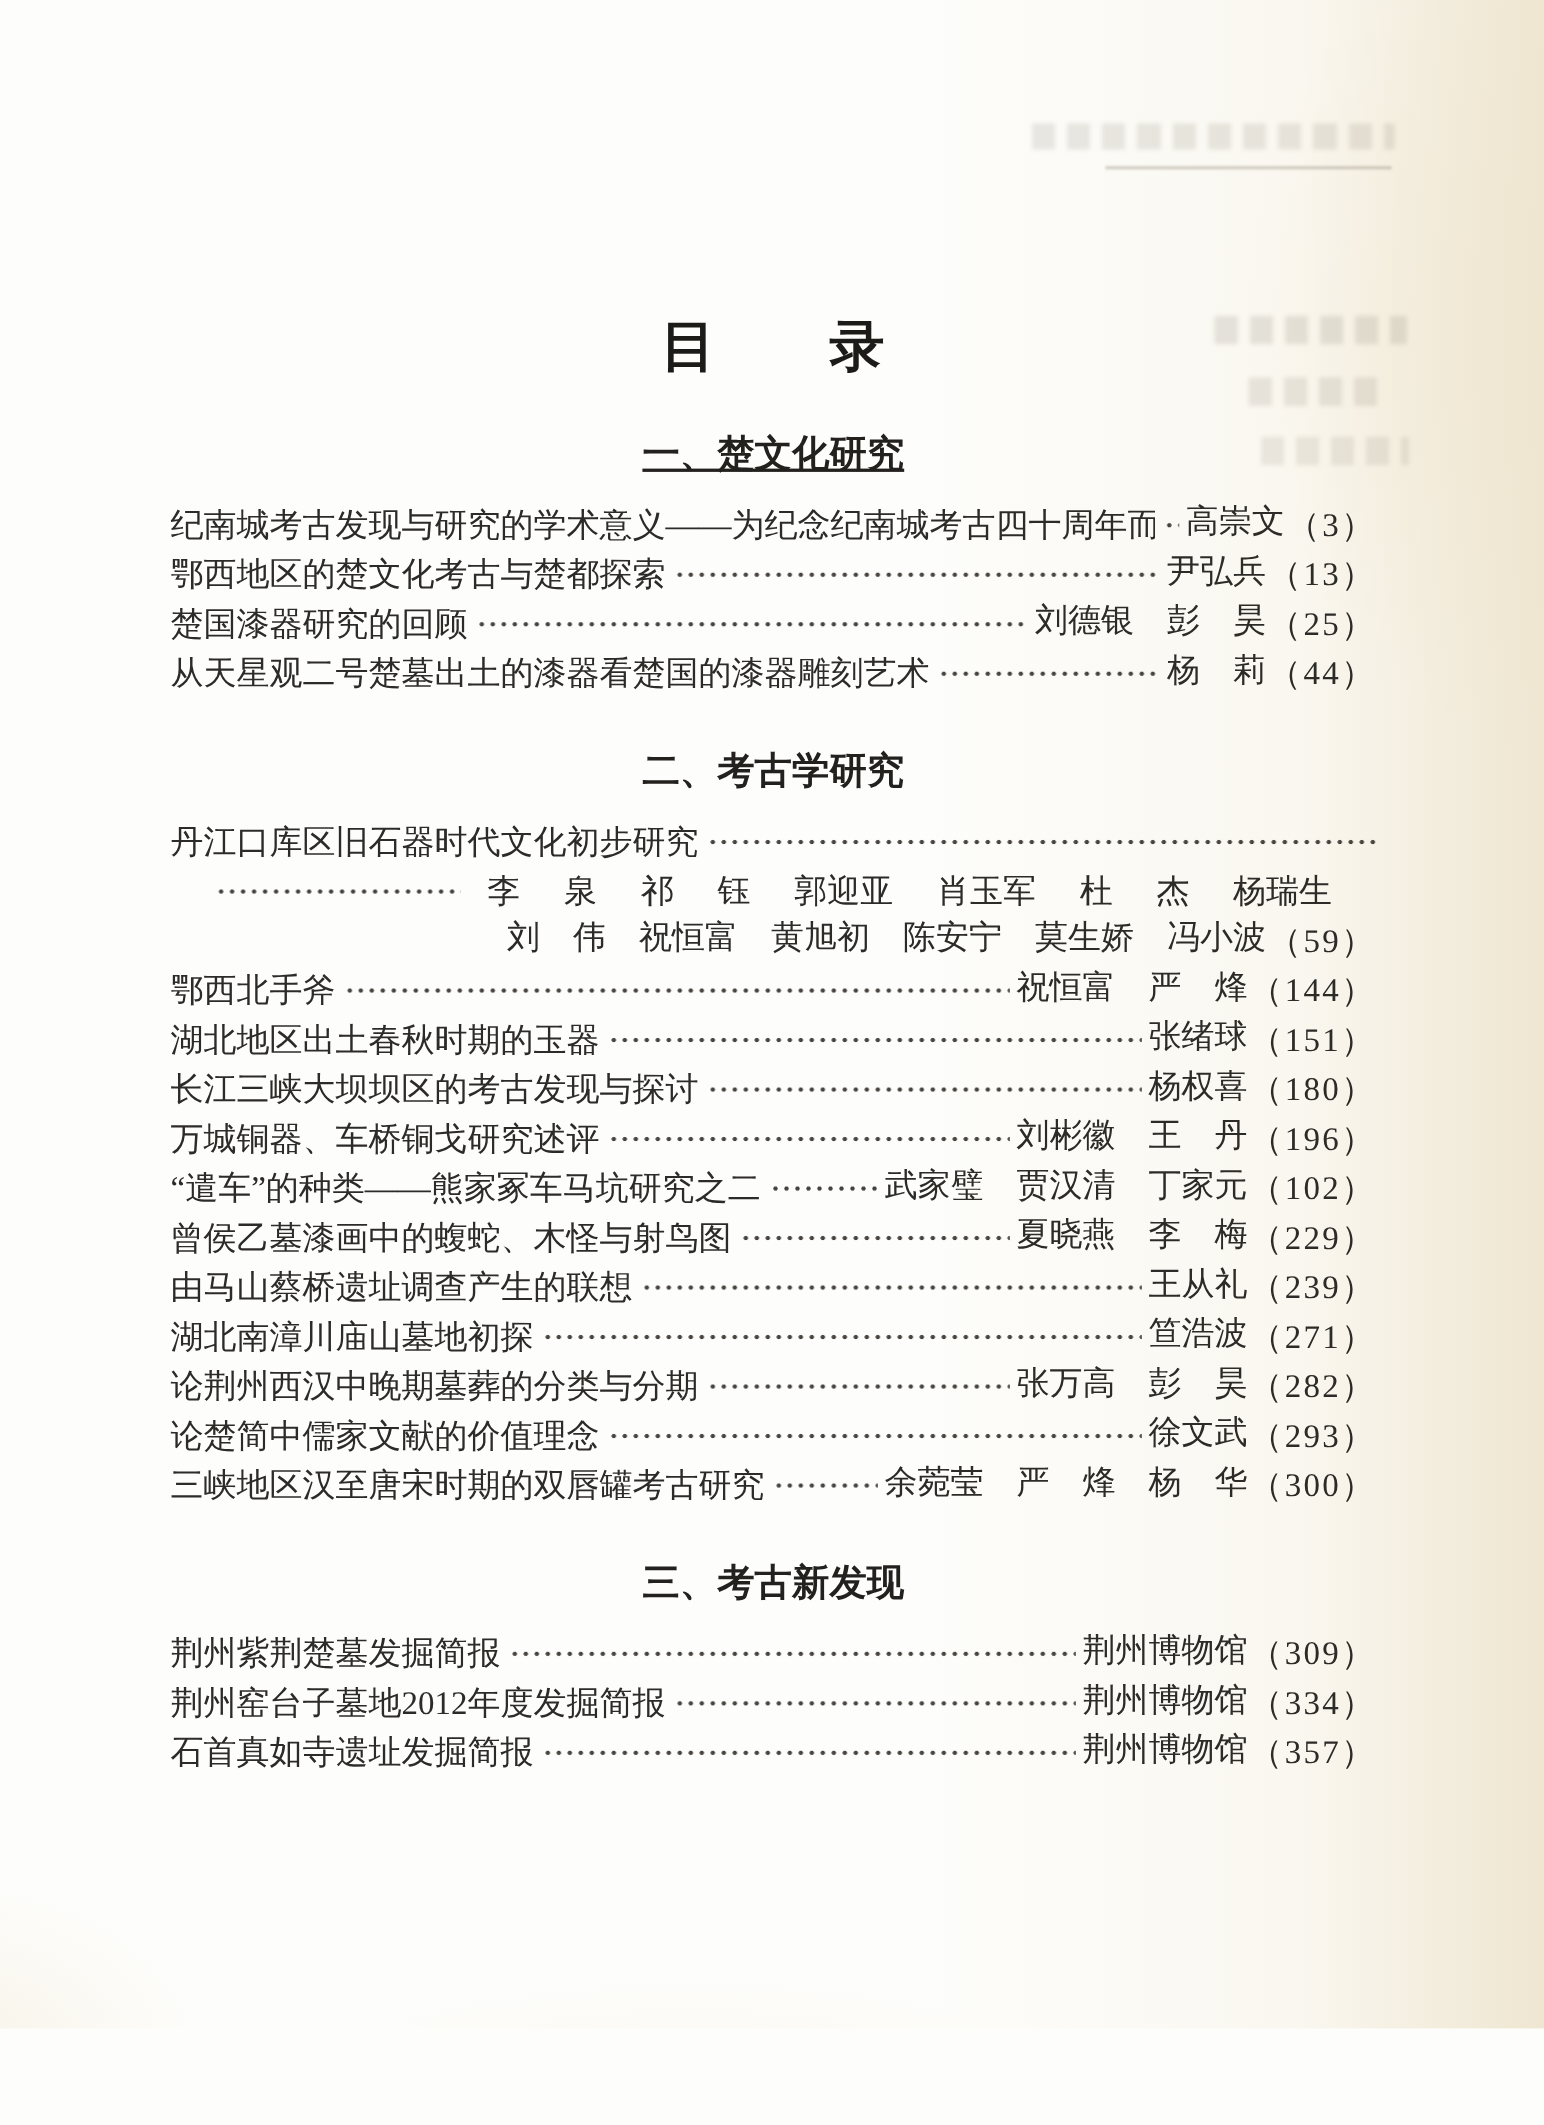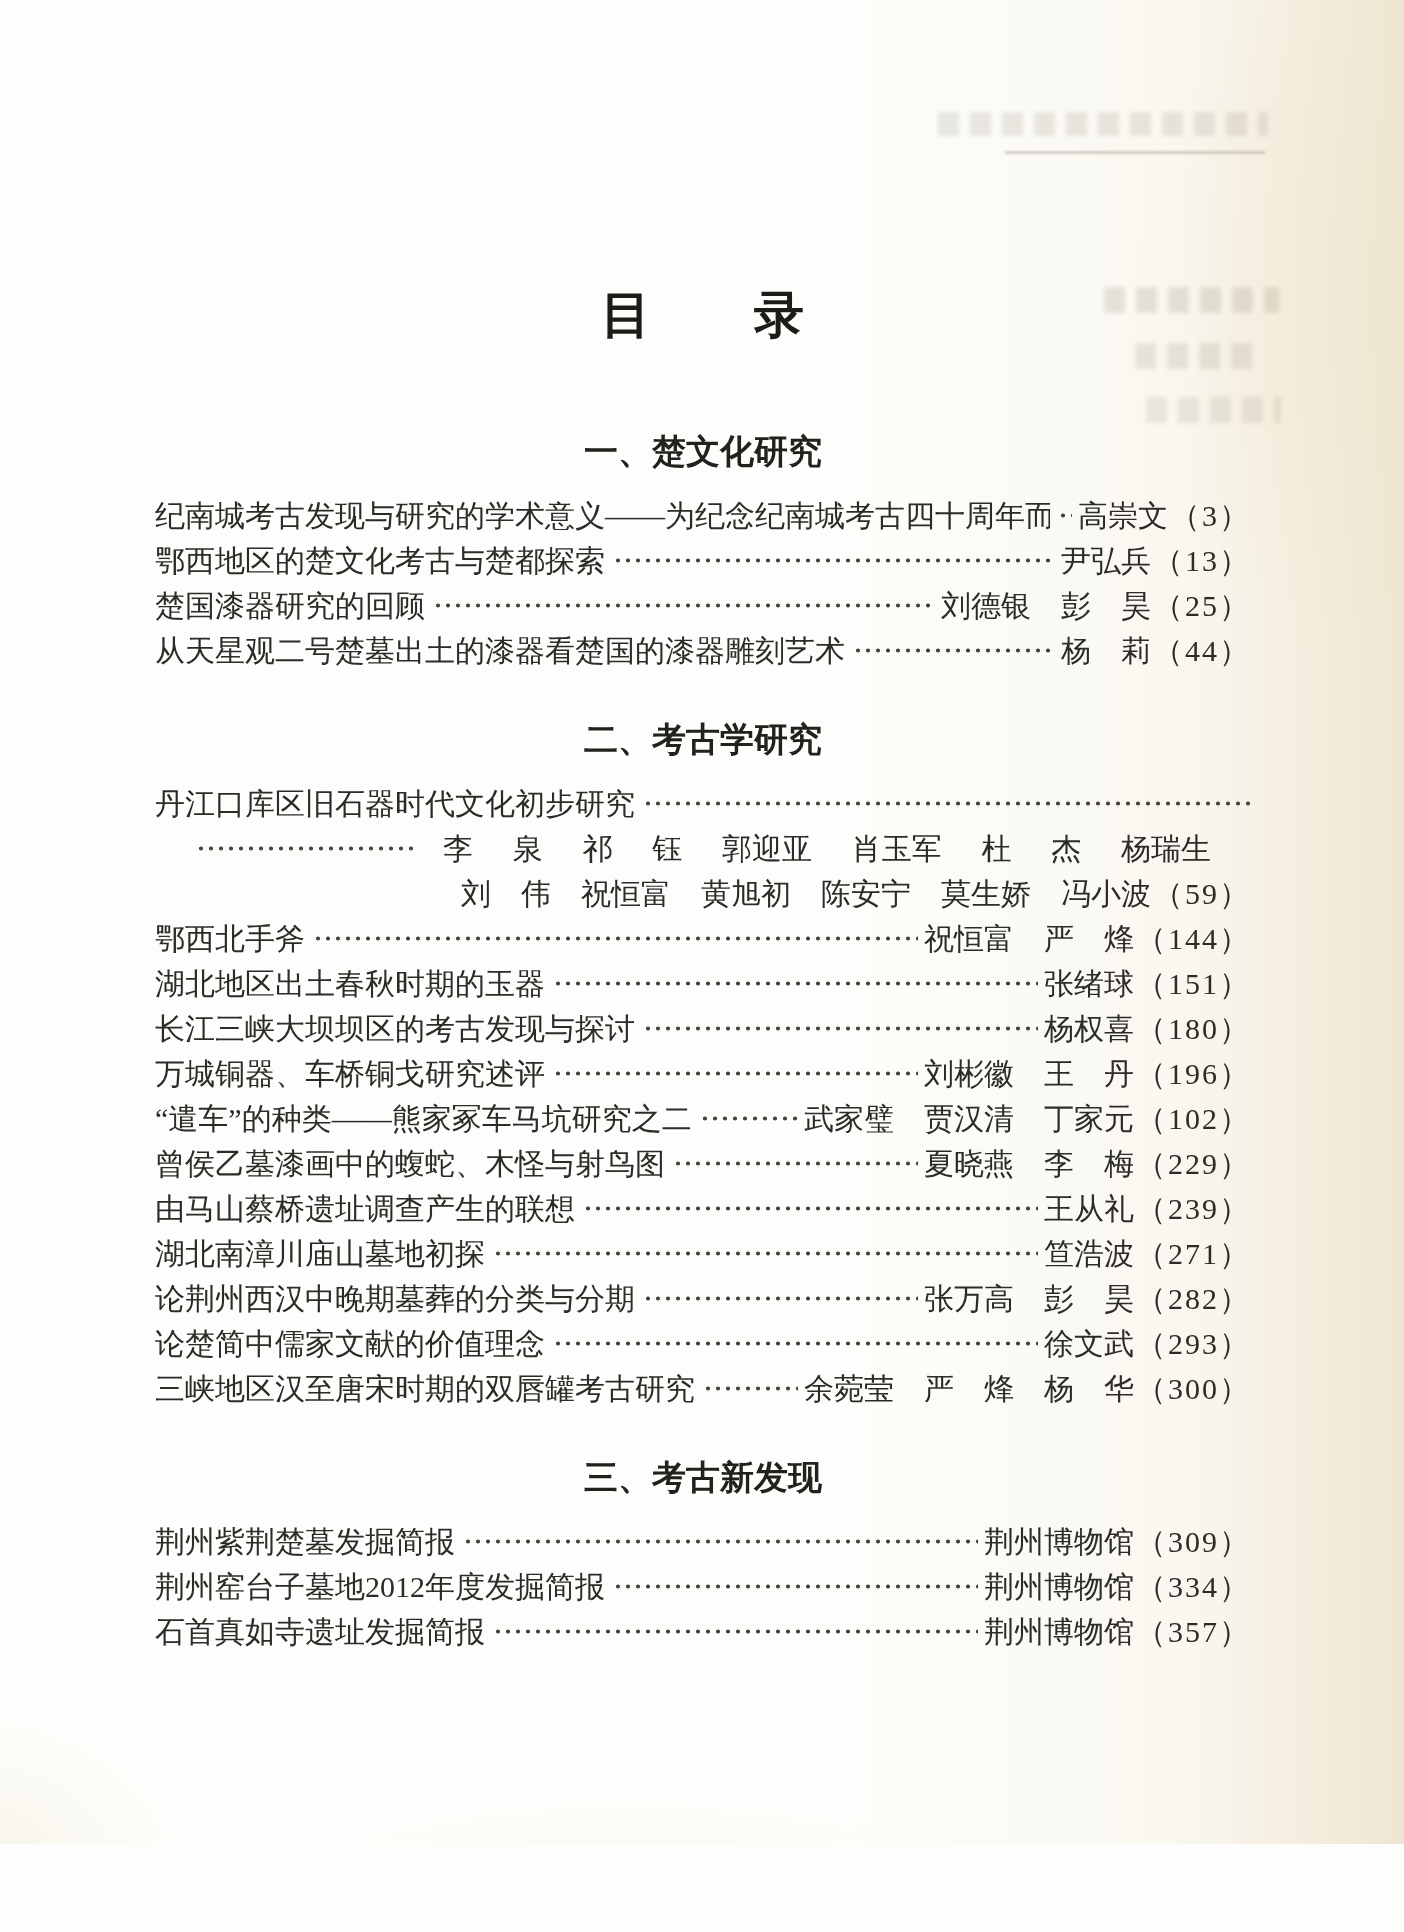--- a/index.html
+++ b/index.html
@@ -20,33 +20,33 @@
   .content{position:absolute;left:155px;top:0;width:1096px;}
   .doc-title{
     margin-top:287px;line-height:56px;text-align:center;
     font-size:50px;font-weight:700;color:#1d1b18;letter-spacing:1px;
   }
   .section-heading{
     text-align:center;line-height:44px;font-size:34px;font-weight:700;
     color:#23211e;margin-top:44px;
     font-family:"Liberation Sans","DejaVu Sans",sans-serif;
   }
-  .section-heading.first{margin-top:86px;}
+  .section-heading.first{margin-top:48px;text-decoration:underline;}
   .entries{margin-top:20px;}
   .entry{
     display:flex;align-items:center;height:45px;line-height:45px;
     font-size:30px;color:#2d2b28;
   }
   .entry-title{flex:0 1 auto;white-space:nowrap;overflow:hidden;}
   .leader{
     flex:1 1 auto;min-width:16px;height:45px;margin:0 6px;
     background-image:radial-gradient(circle, #474440 1.7px, rgba(0,0,0,0) 2.3px);
     background-size:10px 45px;background-repeat:repeat-x;background-position:2px 50%;
   }
-  .entry-authors{white-space:nowrap;}
+  .entry-authors{white-space:nowrap;font-family:Liberation Mono, monospace;}
   .entry-page{white-space:nowrap;letter-spacing:2px;margin-left:2px;}
   .entry.title-dots .leader{margin-right:0;}
   .entry.authors-spread{padding-left:33px;}
   .entry.authors-spread .leader{flex:0 0 225px;}
   .entry.authors-spread .spread{
     flex:1 1 auto;display:flex;justify-content:space-between;
     margin-left:18px;padding-right:40px;white-space:nowrap;
   }
   .entry.authors-end{justify-content:flex-end;text-align:center;}
   

